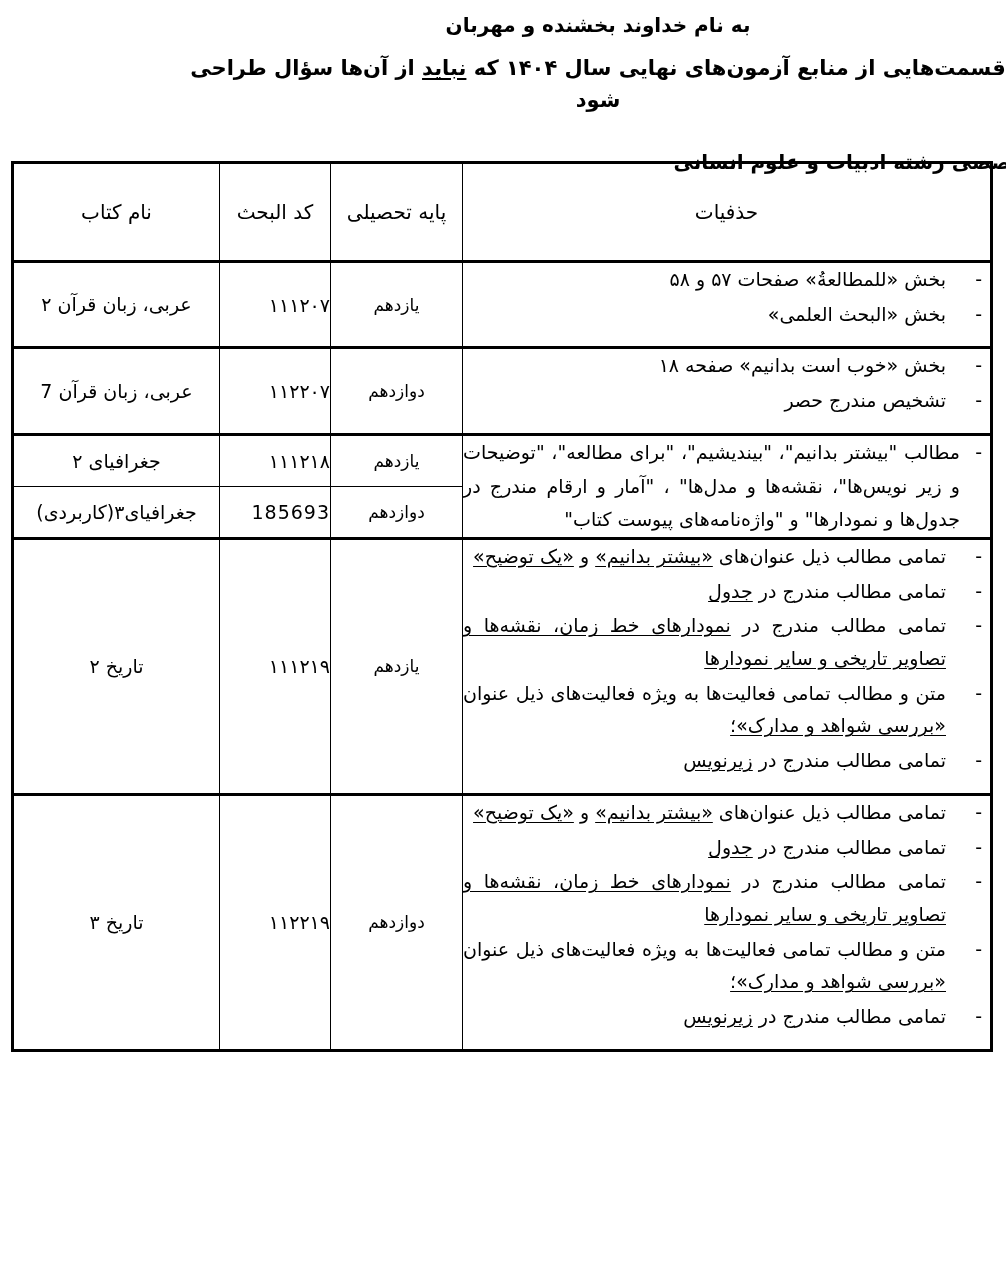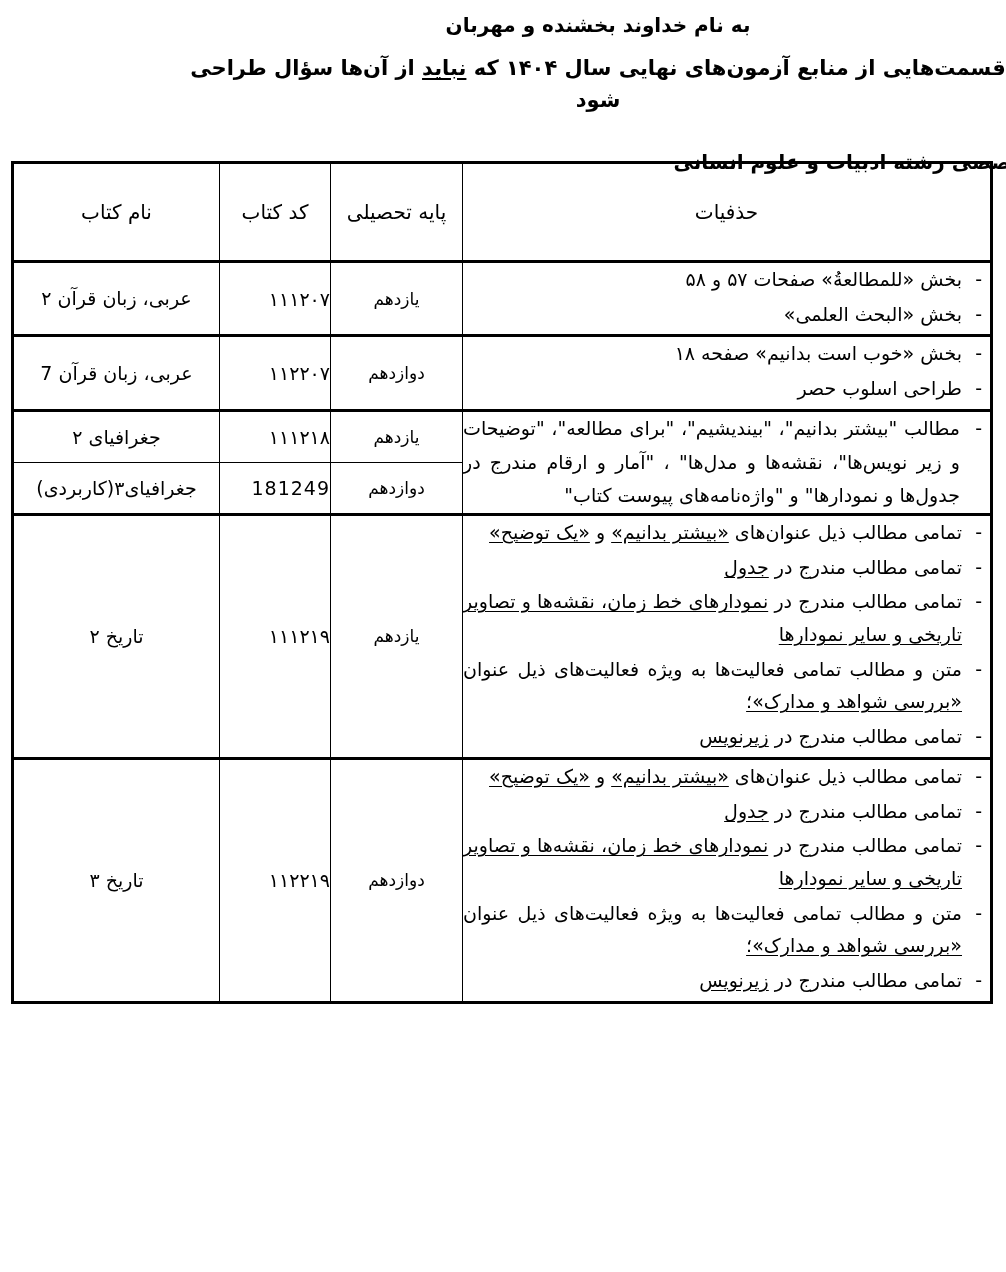--- a/index.html
+++ b/index.html
@@ -132,32 +132,32 @@
   }
 
   
   ul.dash {
     list-style: none;
     margin: 0;
     padding: 0;
   }
   ul.dash > li {
     position: relative;
-    padding-right: 28px;
+    padding-right: 44px;
     margin: 0 0 2px 0;
     text-align: justify;
     text-justify: inter-word;
   }
   ul.dash > li::before {
     content: "-";
     position: absolute;
     right: 8px;
     top: 0;
   }
-  ul.dash > li.last { margin-bottom: 4px; }
+  ul.dash > li.last { margin-bottom: 16px; }
 
   
   p.para {
     margin: 0;
     padding-right: 30px;
     position: relative;
     text-align: justify;
     text-justify: inter-word;
     line-height: 1.78;
   }
@@ -189,21 +189,21 @@
       <colgroup>
         <col class="c-hazf">
         <col class="c-paye">
         <col class="c-code">
         <col class="c-name">
       </colgroup>
       <thead>
         <tr>
           <th class="h-cell">حذفیات</th>
           <th class="h-cell">پایه تحصیلی</th>
-          <th class="h-cell">کد کتاب</th>
+          <th class="h-cell">کد البحث</th>
           <th class="h-cell">نام کتاب</th>
         </tr>
       </thead>
       <tbody>
 
         <tr class="thick-top">
           <td class="hazf-cell">
             <ul class="dash">
               <li>بخش «للمطالعةُ» صفحات ۵۷ و ۵۸</li>
               <li class="last">بخش «البحث العلمی»</li>
@@ -211,40 +211,40 @@
           </td>
           <td class="paye-cell">یازدهم</td>
           <td class="code-cell">۱۱۱۲۰۷</td>
           <td class="name-cell">عربی، زبان قرآن ۲</td>
         </tr>
 
         <tr class="thick-top">
           <td class="hazf-cell">
             <ul class="dash">
               <li>بخش «خوب است بدانیم» صفحه ۱۸</li>
-              <li class="last">طراحی اسلوب حصر</li>
+              <li class="last">تشخیص مندرج حصر</li>
             </ul>
           </td>
           <td class="paye-cell">دوازدهم</td>
           <td class="code-cell">۱۱۲۲۰۷</td>
           <td class="name-cell">عربی، زبان قرآن 7</td>
         </tr>
 
         <tr class="thick-top">
           <td class="hazf-cell" rowspan="2">
             <p class="para">مطالب "بیشتر بدانیم"، "بیندیشیم"، "برای مطالعه"، "توضیحات و زیر نویس‌ها"، نقشه‌ها و مدل‌ها" ، "آمار و ارقام مندرج در جدول‌ها و نمودارها" و "واژه‌نامه‌های پیوست کتاب"</p>
           </td>
           <td class="paye-cell">یازدهم</td>
           <td class="code-cell">۱۱۱۲۱۸</td>
           <td class="name-cell">جغرافیای ۲</td>
         </tr>
 
         <tr>
           <td class="paye-cell">دوازدهم</td>
-          <td class="code-cell">181249</td>
+          <td class="code-cell">185693</td>
           <td class="name-cell">جغرافیای۳(کاربردی)</td>
         </tr>
 
         <tr class="thick-top">
           <td class="hazf-cell">
             <ul class="dash">
               <li>تمامی مطالب ذیل عنوان‌های <span class="u">«بیشتر بدانیم»</span> و <span class="u">«یک توضیح»</span></li>
               <li>تمامی مطالب مندرج در <span class="u">جدول</span></li>
               <li>تمامی مطالب مندرج در <span class="u">نمودارهای خط زمان، نقشه‌ها و تصاویر تاریخی و سایر نمودارها</span></li>
               <li>متن و مطالب تمامی فعالیت‌ها به ویژه فعالیت‌های ذیل عنوان <span class="u">«بررسی شواهد و مدارک»؛</span></li>

